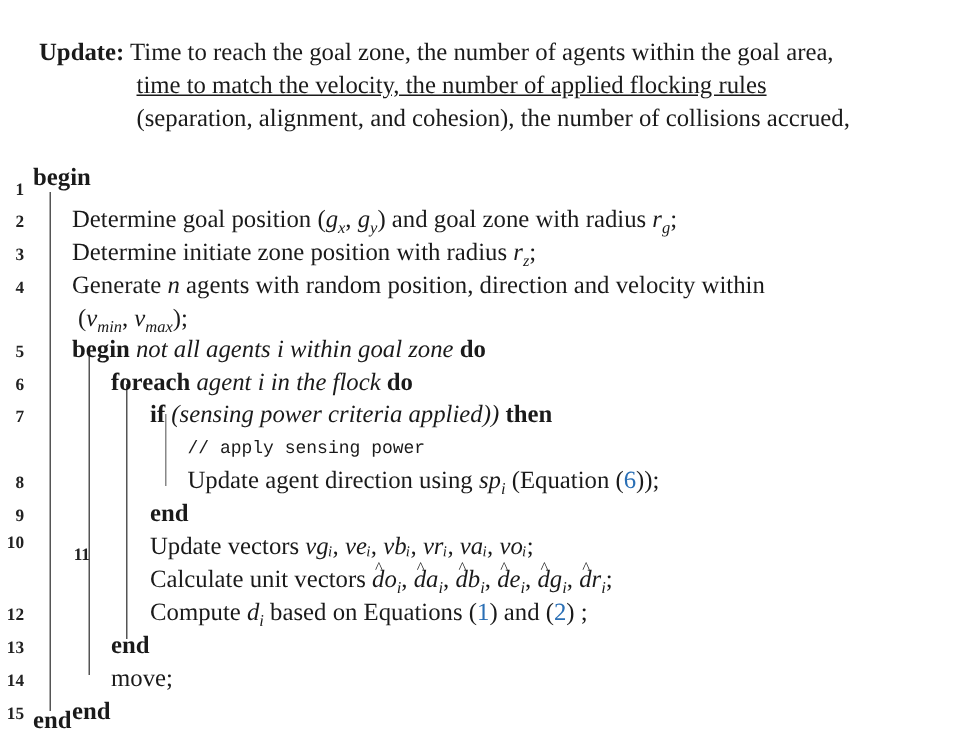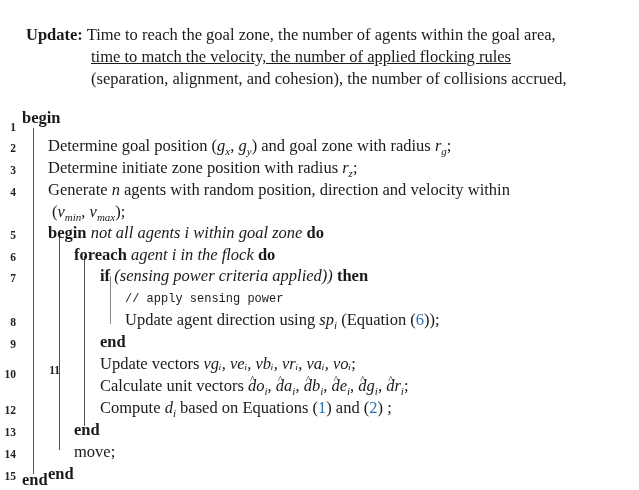--- a/index.html
+++ b/index.html
@@ -93,21 +93,21 @@
   <div class="txt mono" style="left:125px; top:289px;">// apply sensing power</div>
 
   <div class="ln" style="top:312px;">8</div>
   <div class="txt" style="left:125px; top:310px;">
     <span>Update agent direction using </span><span class="i">sp</span><sub class="i">i</sub><span> (Equation (</span><span class="ref">6</span><span>));</span>
   </div>
 
   <div class="ln" style="top:334px;">9</div>
   <div class="txt b" style="left:100px; top:332px;">end</div>
 
-  <div class="ln" style="top:364px;">10</div>
+  <div class="ln" style="top:352px;">10</div>
   <div class="txt" style="left:100px; top:354px;">
     <span>Update vectors </span><span class="i">vgᵢ, veᵢ, vbᵢ, vrᵢ, vaᵢ, voᵢ</span><span>;</span>
   </div>
 
   <div class="ln" style="top:360px;margin-left:44px;">11</div>
   <div class="txt" style="left:100px; top:376px;">
     <span>Calculate unit vectors </span><span class="i hat">do</span><sub class="i">i</sub>, <span class="i hat">da</span><sub class="i">i</sub>, <span class="i hat">db</span><sub class="i">i</sub>, <span class="i hat">de</span><sub class="i">i</sub>, <span class="i hat">dg</span><sub class="i">i</sub>, <span class="i hat">dr</span><sub class="i">i</sub><span>;</span>
   </div>
 
   <div class="ln" style="top:400px;">12</div>

